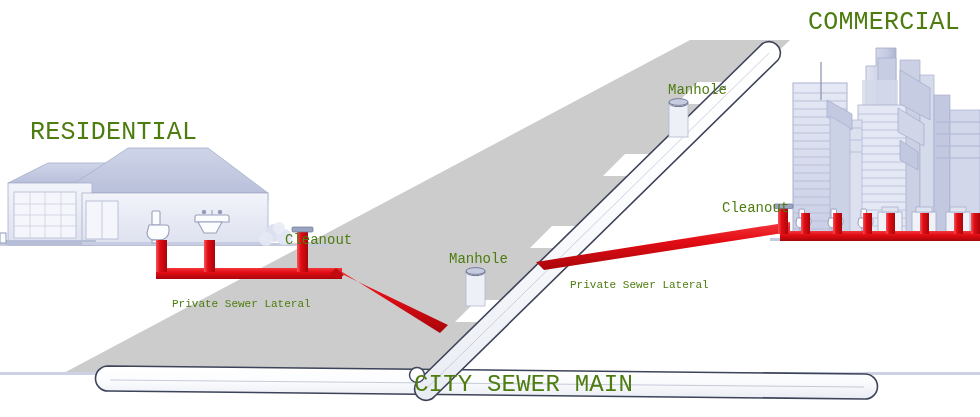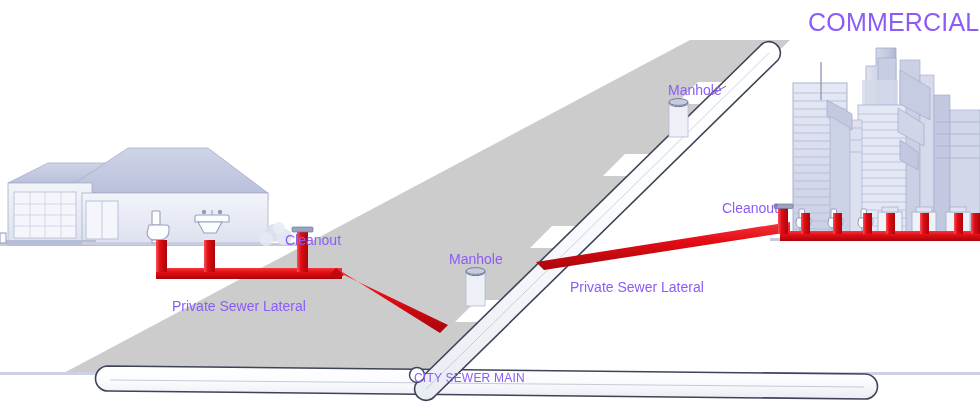--- a/index.html
+++ b/index.html
@@ -17,37 +17,37 @@
     background: #ffffff;
     overflow: hidden;
   }
   #stage svg {
     position: absolute;
     left: 0;
     top: 0;
   }
   .lbl {
     position: absolute;
-    color: #8b5cf6;
+    color: #4d7c0f;
     white-space: nowrap;
-    font-family: Liberation Sans, sans-serif;
+    font-family: Liberation Mono, monospace;
   }
   .lbl-big {
     font-size: 25px;
     letter-spacing: 0.2px;
   }
   .lbl-main {
-    font-size: 12px;
+    font-size: 24px;
     letter-spacing: 0.2px;
   }
   .lbl-sm {
     font-size: 14px;
   }
   .lbl-md {
-    font-size: 14px;
+    font-size: 11px;
   }
 </style>
 </head>
 <body>
 
 <div id="stage">
 
   <svg width="980" height="417" viewBox="0 0 980 417">
 
     <defs>
@@ -316,20 +316,21 @@
       <rect x="886" y="213" width="9" height="21" fill="url(#gRedV)"></rect>
       <rect x="920" y="213" width="9" height="21" fill="url(#gRedV)"></rect>
       <rect x="954" y="213" width="9" height="21" fill="url(#gRedV)"></rect>
       <rect x="971" y="213" width="9" height="21" fill="url(#gRedV)"></rect>
     </g>
 
     <line x1="713" y1="94" x2="726" y2="86" stroke="#555c74" stroke-width="0.9"></line>
 
   </svg>
 
+  <div class="lbl lbl-big" style="left:30px; top:118px;">RESIDENTIAL</div>
 
   <div class="lbl lbl-big" style="left:808px; top:8px;">COMMERCIAL</div>
 
   <div class="lbl lbl-sm" style="left:285px; top:232px;">Cleanout</div>
 
   <div class="lbl lbl-sm" style="left:722px; top:200px;">Cleanout</div>
 
   <div class="lbl lbl-sm" style="left:449px; top:251px;">Manhole</div>
 
   <div class="lbl lbl-sm" style="left:668px; top:82px;">Manhole</div>

